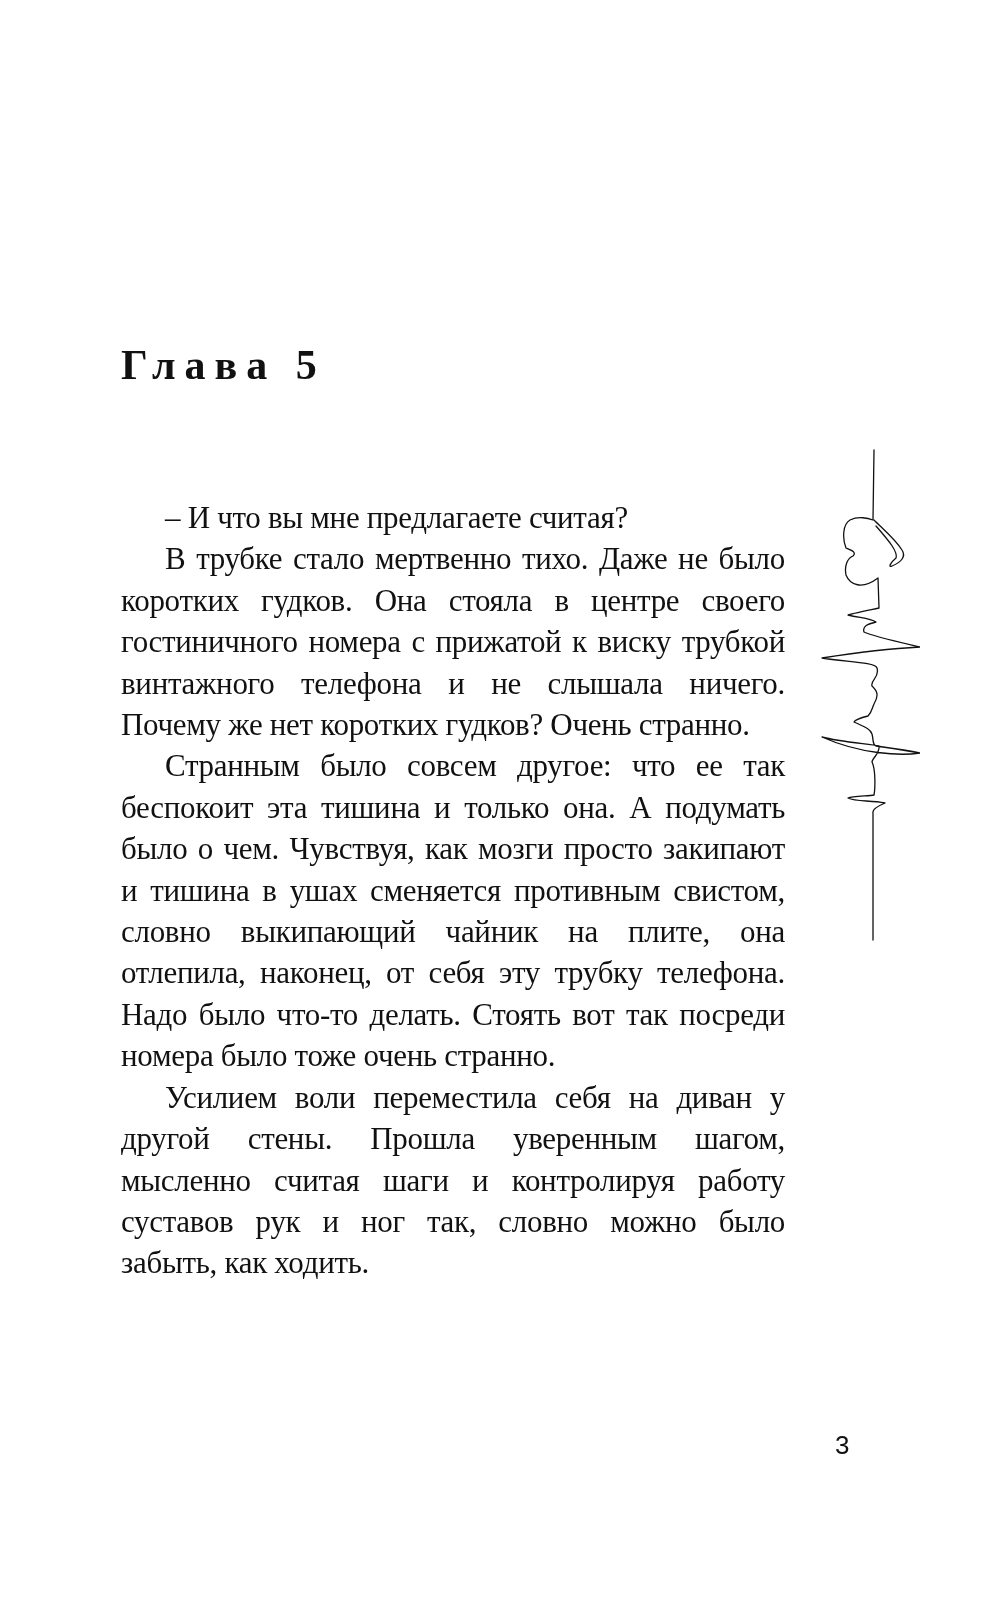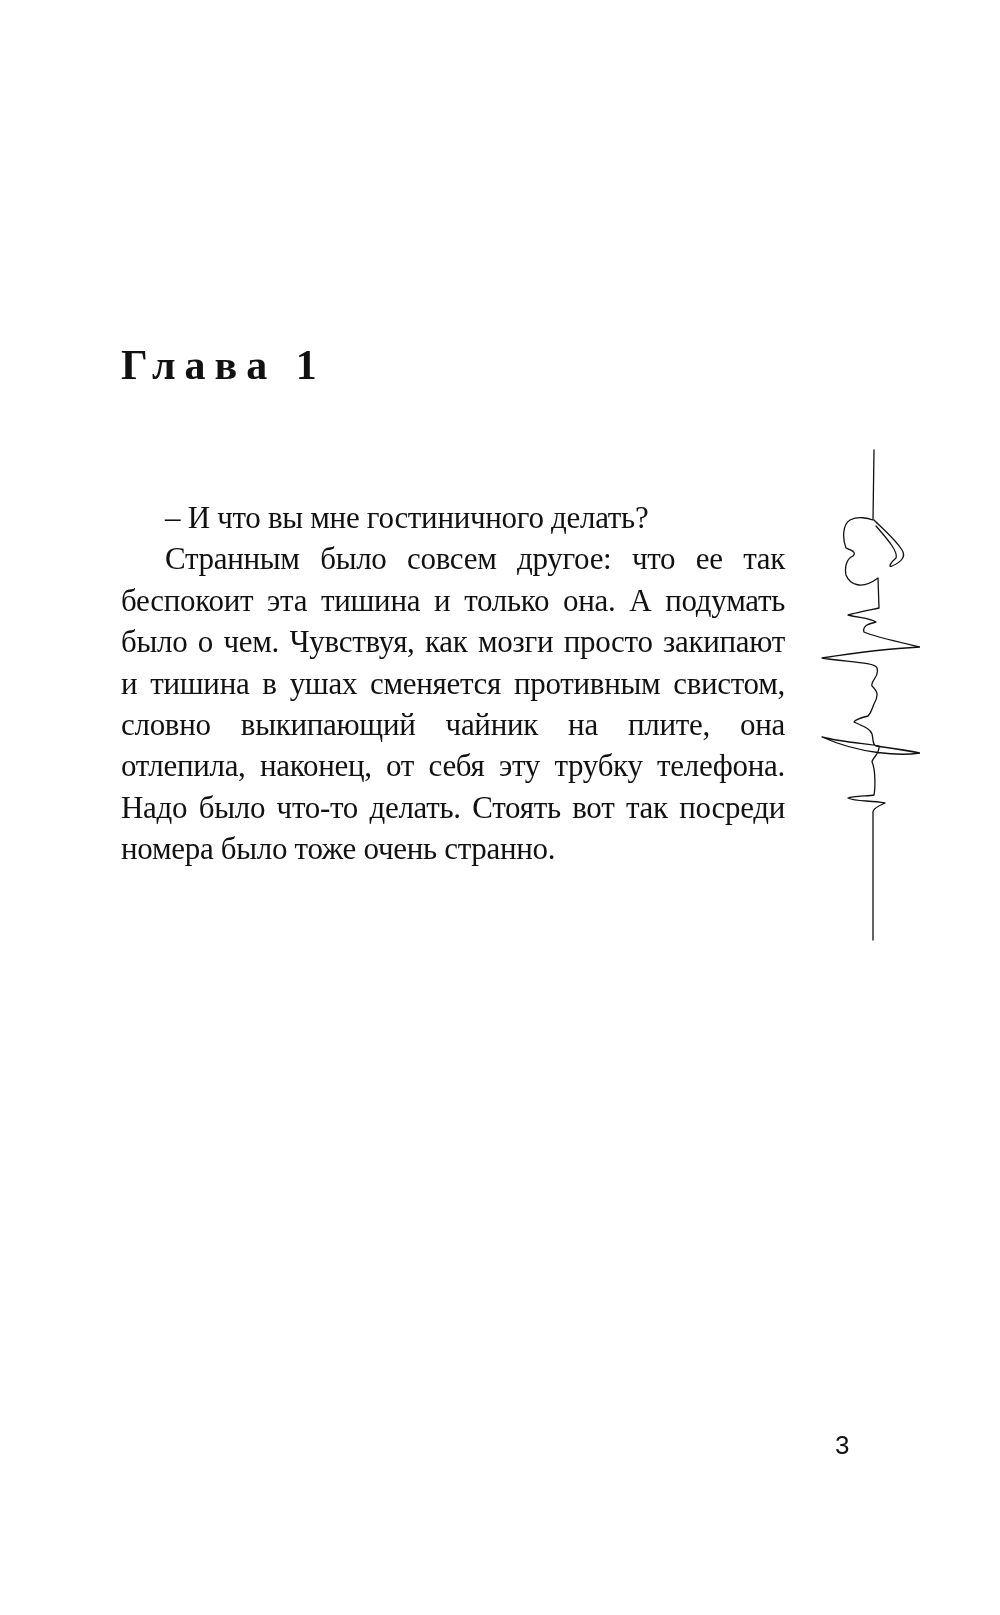--- a/index.html
+++ b/index.html
@@ -55,25 +55,27 @@
       left: 835px;
       top: 1432px;
       font-family: "Liberation Sans", "DejaVu Sans", sans-serif;
       font-size: 26px;
       line-height: 1;
     }
   </style>
 </head>
 <body>
 
-<h1 class="chapter-title">Глава 1</h1>
+<h1 class="chapter-title">Глава 5</h1>
 
 <div class="body-text">
-  <p class="dialogue">– И что вы мне гостиничного делать?</p>
+  <p class="dialogue">– И что вы мне предлагаете считая?</p>
+  <p>В трубке стало мертвенно тихо. Даже не было коротких гудков. Она стояла в центре своего гостиничного номера с прижатой к виску трубкой винтажного телефона и не слышала ничего. Почему же нет коротких гудков? Очень странно.</p>
   <p>Странным было совсем другое: что ее так беспокоит эта тишина и только она. А подумать было о чем. Чувствуя, как мозги просто закипают и тишина в ушах сменяется противным свистом, словно выкипающий чайник на плите, она отлепила, наконец, от себя эту трубку телефона. Надо было что-то делать. Стоять вот так посреди номера было тоже очень странно.</p>
+  <p>Усилием воли переместила себя на диван у другой стены. Прошла уверенным шагом, мысленно считая шаги и контролируя работу суставов рук и ног так, словно можно было забыть, как ходить.</p>
 </div>
 
 <svg class="decor" viewBox="800 430 120 540" xmlns="http://www.w3.org/2000/svg">
   <path fill="none" stroke="#111111" stroke-width="1.3" stroke-linecap="round" stroke-linejoin="round" d="M874 450
        L873 520
        C 868 518, 858 516, 850 520
        C 843 524, 842 538, 846 548
        C 851 550, 857 552, 853 556
        C 848 558, 844 565, 846 575
        C 850 585, 862 590, 878 578

